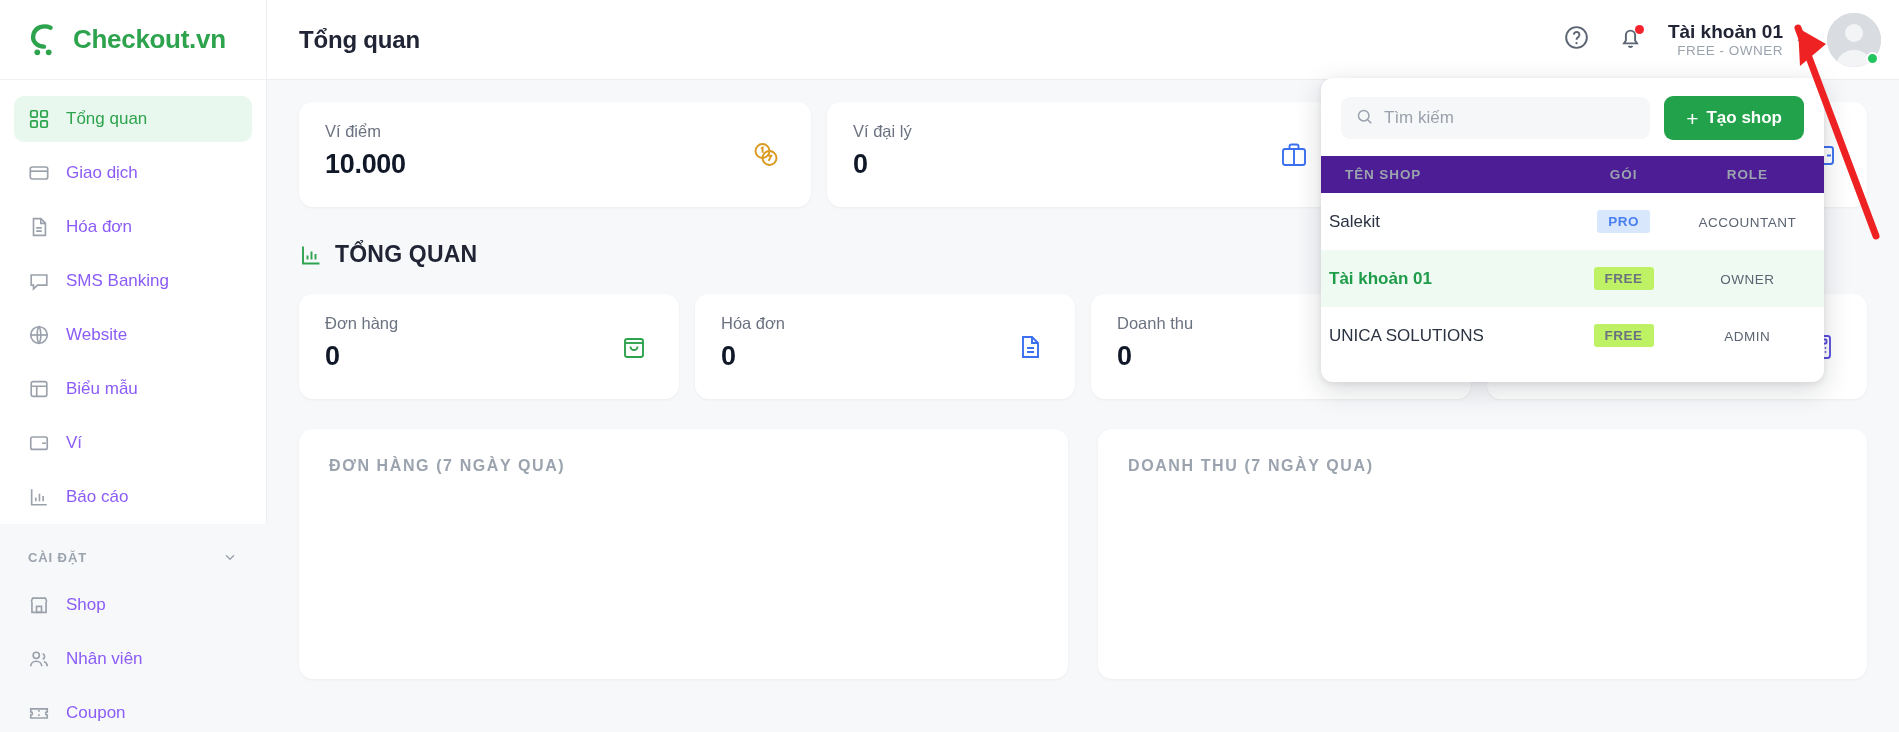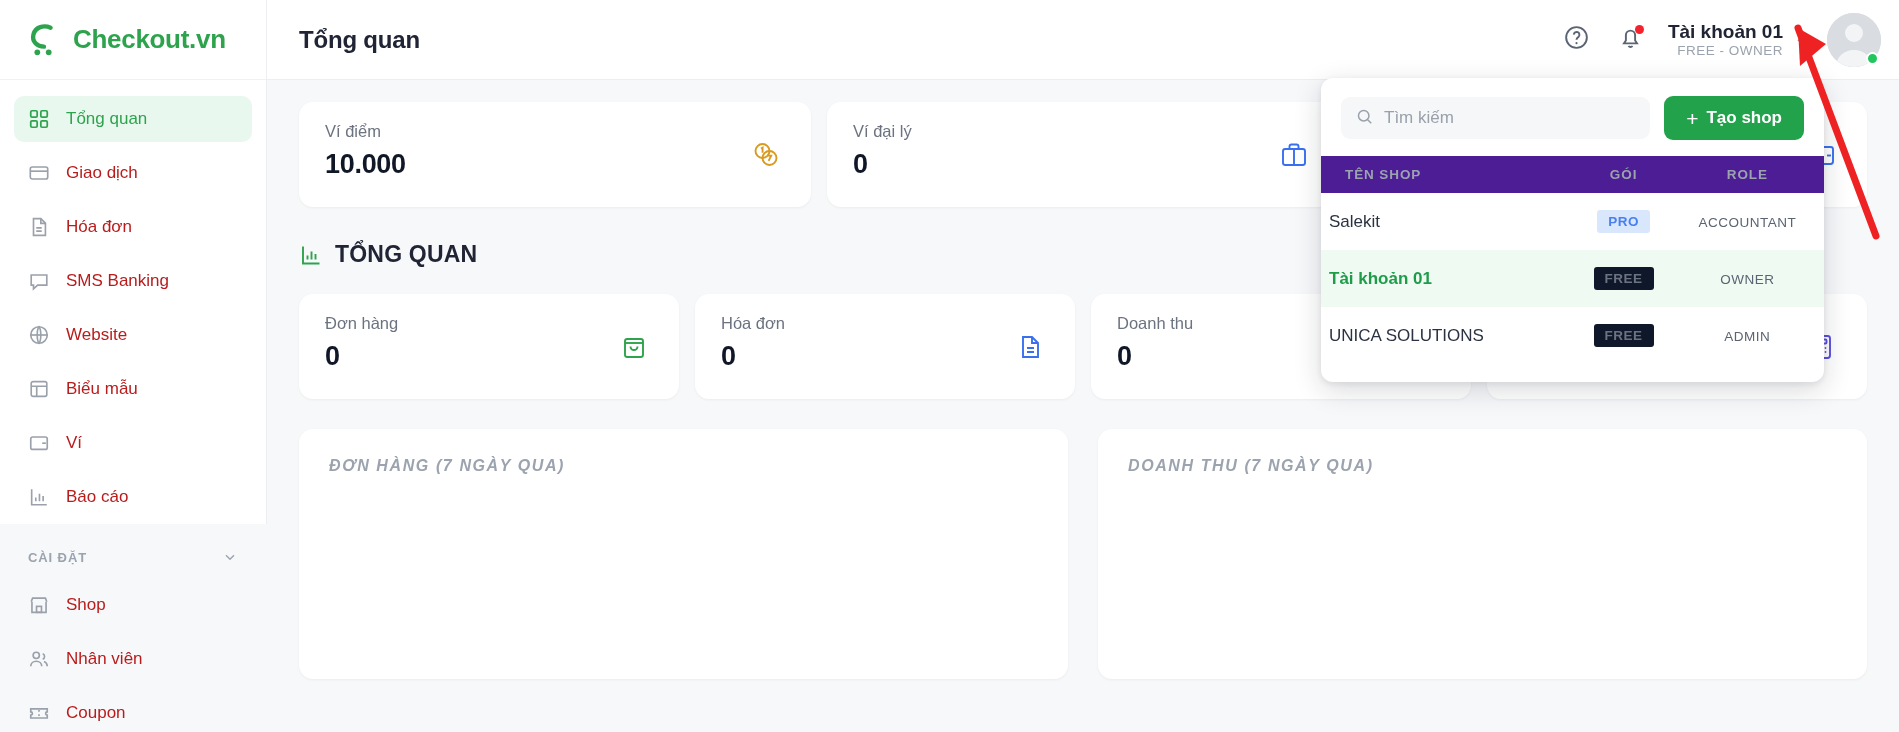--- a/index.html
+++ b/index.html
@@ -27,21 +27,21 @@
   .brand-logo { width: 38px; height: 38px; display:block; }
   .brand-text {
     font-size: 26px; font-weight: 700; color: #2ea34d;
     letter-spacing: -0.3px; white-space: nowrap;
   }
   .nav { padding: 16px 14px 0 14px; }
   .nav-item {
     display: flex; align-items: center; gap: 16px;
     height: 46px; padding: 0 14px; margin-bottom: 8px;
     border-radius: 10px; cursor: pointer;
-    color: #b91c1c; font-size: 17px;
+    color: #8b5cf6; font-size: 17px;
   }
   .nav-item .ic { width: 22px; height: 22px; flex: none; display: block; color: #9aa1ab; }
   .nav-item.active { background: #e9f8ee; color: #2ea34d; font-weight: 500; }
   .nav-item.active .ic { color: #2ea34d; }
   .nav-section {
     display: flex; align-items: center; justify-content: space-between;
     padding: 0 14px; height: 46px; margin-top: 14px; margin-bottom: 2px;
     color: #9ba3ae; font-size: 13px; font-weight: 700; letter-spacing: .9px;
     cursor: pointer;
   }
@@ -114,21 +114,21 @@
 
   .section-head {
     display: flex; align-items: center; gap: 12px;
     margin: 34px 0 26px 0;
   }
   .section-head .sic { width: 24px; height: 24px; color: #2ea34d; }
   .section-title {
     font-size: 23px; font-weight: 700; color: #202434; letter-spacing: .2px;
   }
 
-  .panel-row { display: flex; gap: 30px; margin-top: 30px; font-style: italic; }
+  .panel-row { display: flex; gap: 30px; margin-top: 30px; }
   .panel {
     background: #fff; border-radius: 14px; flex: 1 1 0;
     height: 250px; padding: 28px 30px;
     box-shadow: 0 1px 3px rgba(16,24,40,.05);
   }
   .panel-title {
     font-size: 16px; font-weight: 700; color: #9ba3ae; letter-spacing: 1.6px;
   }
 
   
@@ -172,21 +172,21 @@
   .dd-table tbody td { padding: 17px 0; font-size: 17px; color: #2b3342; }
   .dd-table tbody td.c-name { padding-left: 8px; text-align: left; }
   .dd-table tbody td.c-plan, .dd-table tbody td.c-role { text-align: center; }
   .dd-row.selected { background: #effaf2; }
   .dd-row.selected td.c-name { color: #1f9c4a; font-weight: 700; }
   .plan-pill {
     display: inline-block; padding: 4px 11px; border-radius: 3px;
     font-size: 13.5px; font-weight: 700; letter-spacing: .5px;
   }
   .plan-pro { background: #d9e7fd; color: #4a7ff0; }
-  .plan-free { background: #0f172a; color: #6b7280; text-align: right; }
+  .plan-free { background: #bef264; color: #6b7280; text-align: right; }
   .role-txt { font-size: 13.5px; color: #5b6472; letter-spacing: .5px; }
   .dd-pad { height: 18px; }
 
   
   .ghost-btn {
     position: absolute; left: 1650px; top: 277px;
     width: 120px; height: 50px; border-radius: 9px;
     background: #22a34b; z-index: 5;
   }
   .ghost-btn-shell {

